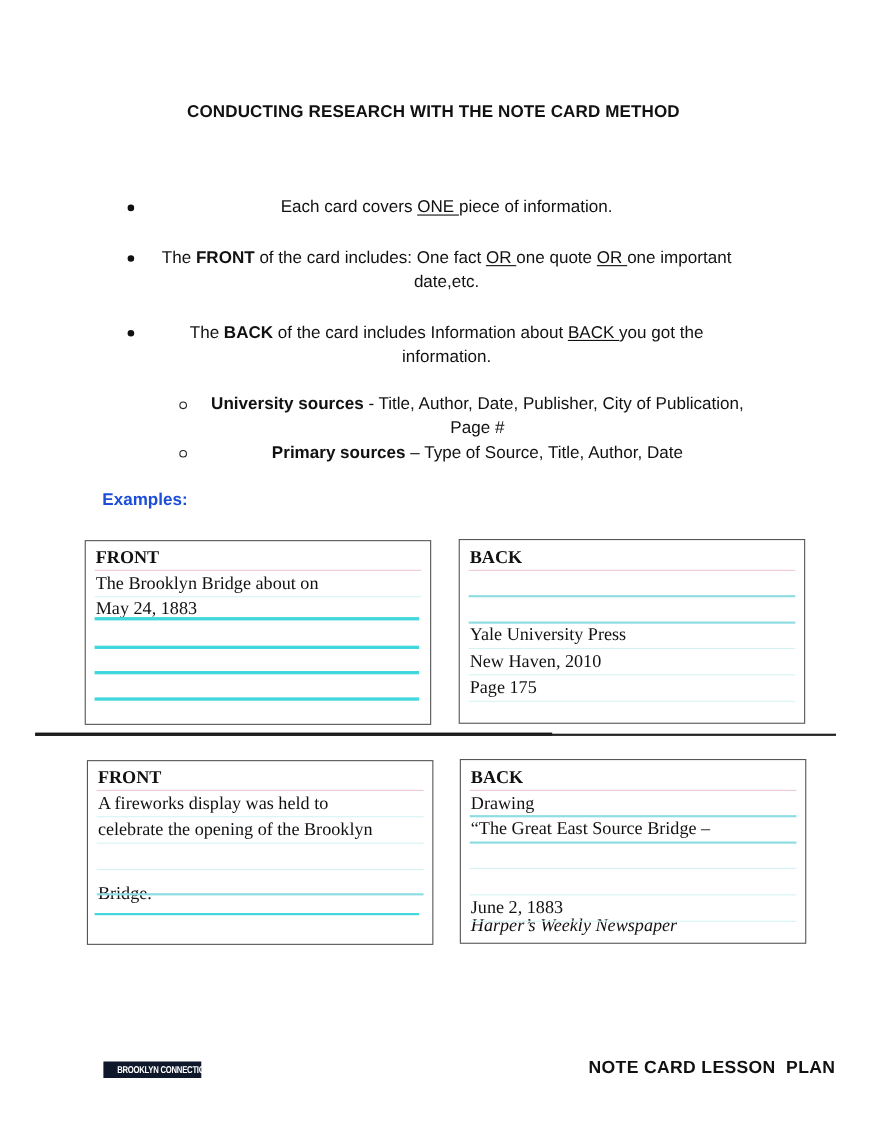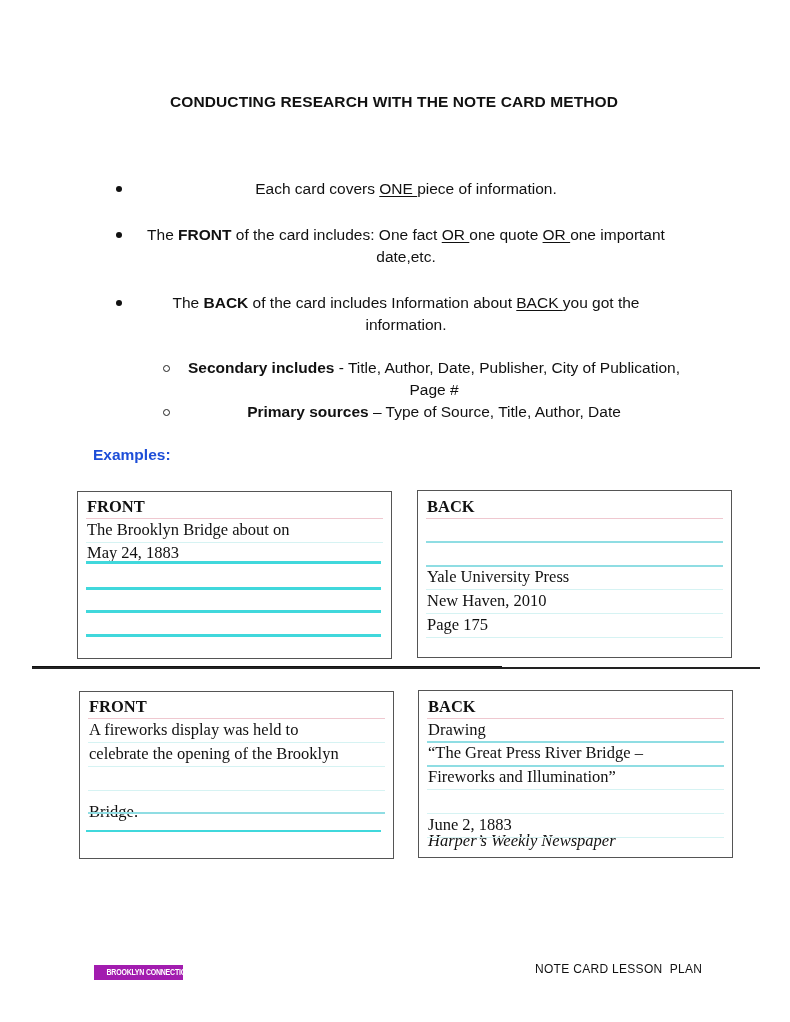--- a/index.html
+++ b/index.html
@@ -28,25 +28,25 @@
   .card .line.pink { background: #efc8d0; }
   .card .line.cyan { background: #8fdde3; height: 1.5px; }
   .card .line.thick { background: #40d8dc; height: 2.5px; left: 8px; right: 10px; }
   .card .txt { position: absolute; left: 9px; font-size: 16.5px; white-space: nowrap; line-height: 20px; }
   .card .hdr { font-weight: bold; }
   .card .it { font-style: italic; }
 
   .divider { position: absolute; left: 32px; top: 667px; width: 728px; height: 1.5px; background: #222; }
   .divider-bold { position: absolute; left: 32px; top: 666px; width: 470px; height: 3px; background: #111; }
 
-  .footer-logo { position: absolute; left: 94px; top: 965px; width: 89px; height: 15px; background: #a21caf;
+  .footer-logo { position: absolute; left: 94px; top: 965px; width: 89px; height: 15px; background: #0f172a;
                  color: #fff; font-size: 9px; font-weight: bold; text-align: center; line-height: 15px;
                  letter-spacing: -0.3px; transform-origin: left; }
   .footer-logo span { display: inline-block; transform: scaleX(0.78); white-space: nowrap; }
-  .footer-right { position: absolute; left: 535px; top: 962px; font-size: 12px; font-weight: normal; letter-spacing: 0.3px; }
+  .footer-right { position: absolute; left: 535px; top: 962px; font-size: 16px; font-weight: bold; letter-spacing: 0.3px; }
 </style>
 </head>
 <body>
 
 <div class="title sans">
   <span>CONDUCTING RESEARCH WITH THE NOTE CARD METHOD</span>
 </div>
 
 <div class="bullets sans">
   <div class="bullet">
@@ -59,21 +59,21 @@
   </div>
   <div class="bullet">
     <span class="dot"></span>
     <span>The </span><span class="b">BACK</span><span> of the card includes Information about </span><span class="u">BACK </span><span>you got the information.</span>
   </div>
 </div>
 
 <div class="subbullets sans">
   <div class="sub">
     <span class="circ"></span>
-    <span class="b">Secondary includes</span><span> - Title, Author, Date, Publisher, City of Publication,  Page #</span>
+    <span class="b">University sources</span><span> - Title, Author, Date, Publisher, City of Publication,  Page #</span>
   </div>
   <div class="sub">
     <span class="circ"></span>
     <span class="b">Primary sources</span><span> – Type of Source, Title, Author,    Date</span>
   </div>
 </div>
 
 <div class="examples sans">Examples:</div>
 
 <div class="card serif" style="left:77px; top:491px; width:315px; height:168px;">
@@ -115,23 +115,22 @@
   <div class="line" style="top:98px;"></div>
   <div class="line cyan" style="top:120px;"></div>
   <div class="line thick" style="top:138px; left:6px; right:12px; height:2px;"></div>
 </div>
 
 <div class="card serif" style="left:418px; top:690px; width:315px; height:168px;">
   <div class="txt hdr" style="top:6px;">BACK</div>
   <div class="line pink" style="top:27px;"></div>
   <div class="txt" style="top:29px;">Drawing</div>
   <div class="line cyan" style="top:50px;"></div>
-  <div class="txt" style="top:52px;">“The Great Press River Bridge –</div>
+  <div class="txt" style="top:52px;">“The Great East Source Bridge –</div>
   <div class="line cyan" style="top:74px;"></div>
-  <div class="txt" style="top:76px;">Fireworks and Illumination”</div>
   <div class="line" style="top:98px;"></div>
   <div class="txt it" style="top:100px;margin-top:40px;">Harper’s Weekly Newspaper</div>
   <div class="line" style="top:122px;"></div>
   <div class="txt" style="top:124px;">June 2, 1883</div>
   <div class="line" style="top:146px;"></div>
 </div>
 
 <div class="footer-logo sans">
   <span>BROOKLYN CONNECTIONS</span>
 </div>

